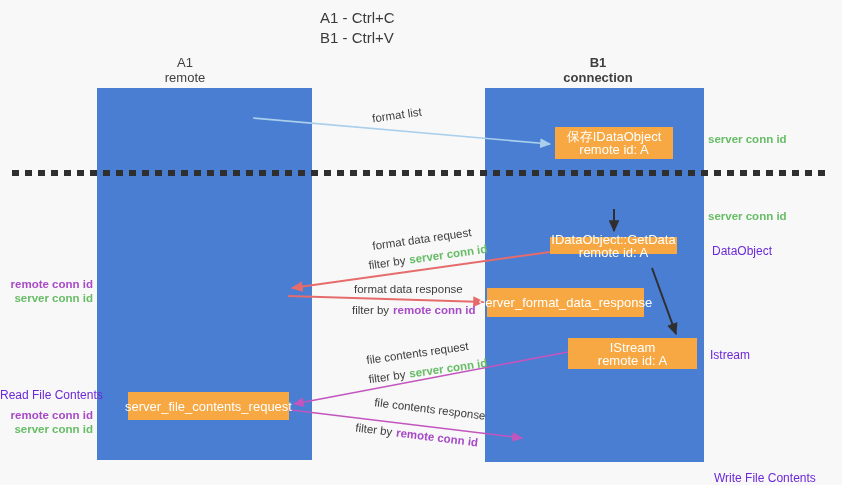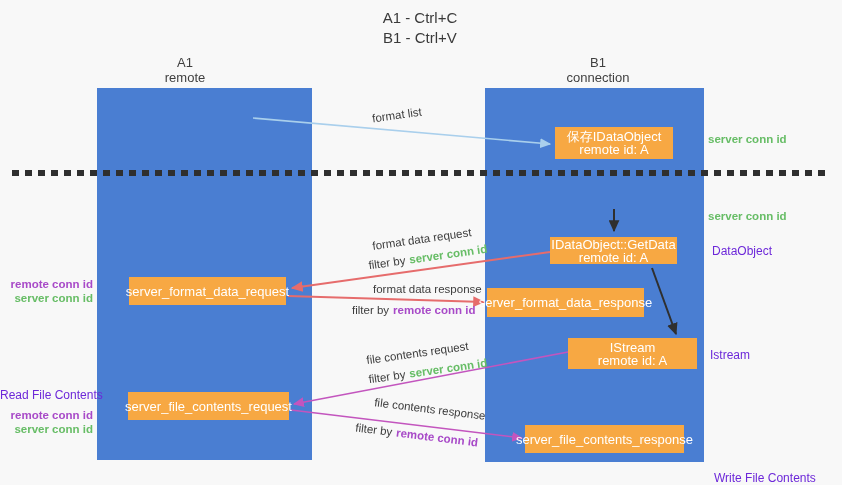--- a/index.html
+++ b/index.html
@@ -1,18 +1,18 @@
 <!DOCTYPE html>
 <html><head>
 <meta charset="utf-8">
 <style>
   html,body{margin:0;padding:0;background:#f8f8f8;}
   .canvas{position:relative;width:842px;height:485px;background:#f8f8f8;overflow:hidden;
           font-family:"Liberation Sans","DejaVu Sans",sans-serif;}
-  .title{position:absolute;left:320px;top:8px;width:200px;text-align:center;
+  .title{position:absolute;left:320px;top:8px;width:200px;
          font-size:15px;line-height:20px;color:#3a3a3a;}
   .lane-header{position:absolute;width:120px;text-align:center;font-size:13px;line-height:15px;color:#3f3f3f;}
   .lane{position:absolute;background:#4a7ed2;}
   .lane-a{left:97px;top:88px;width:215px;height:372px;}
   .lane-b{left:485px;top:88px;width:219px;height:374px;}
   .arrow-layer{position:absolute;left:0;top:0;width:842px;height:485px;pointer-events:none;}
   .node{position:absolute;display:flex;flex-direction:column;align-items:center;justify-content:center;
         color:#ffffff;font-size:11.5px;line-height:13px;text-align:center;white-space:nowrap;}
   .node.orange{background:#f7a843;}
   .node.green{background:#78bf7b;}
@@ -35,21 +35,21 @@
 
   <div class="title">
     <div>A1 - Ctrl+C</div>
     <div>B1 - Ctrl+V</div>
   </div>
 
   <div class="lane-header" style="left:125px;top:55px;">
     <div>A1</div>
     <div>remote</div>
   </div>
-  <div class="lane-header" style="left:538px;top:55px;">
+  <div class="lane-header" style="left:538px;top:55px;font-weight:bold;">
     <div>B1</div>
     <div>connection</div>
   </div>
 
   <div class="lane lane-a"></div>
   <div class="lane lane-b"></div>
 
   <svg class="arrow-layer" viewBox="0 0 842 485">
     <defs>
       <marker id="m-blue" viewBox="0 0 10 9" refX="9" refY="4.5" markerUnits="userSpaceOnUse" markerWidth="11" markerHeight="10" orient="auto">
@@ -83,54 +83,48 @@
     <line x1="291" y1="410" x2="522" y2="438" stroke="#c355be" stroke-width="1.6" marker-end="url(#m-mag)"></line>
   </svg>
 
 
   <div class="node orange small" style="left:555px;top:127px;width:118px;height:32px;">
     <div>保存IDataObject</div>
     <div>remote id: A</div>
   </div>
 
 
-  <div class="node orange small" style="left:550px;top:237px;width:127px;height:27px;">
+  <div class="node orange small" style="left:550px;top:237px;width:127px;height:17px;">
     <div>IDataObject::GetData</div>
     <div>remote id: A</div>
   </div>
 
-  <div class="node orange small" style="left:129px;top:277px;width:157px;height:28px;">
-    <div>server_format_data_request</div>
-  </div>
 
   <div class="node orange small" style="left:487px;top:288px;width:157px;height:29px;">
     <div>server_format_data_response</div>
   </div>
 
   <div class="node orange small" style="left:568px;top:338px;width:129px;height:31px;">
     <div>IStream</div>
     <div>remote id: A</div>
   </div>
 
   <div class="node orange small" style="left:128px;top:392px;width:161px;height:28px;">
     <div>server_file_contents_request</div>
   </div>
 
-  <div class="node orange small" style="left:525px;top:425px;width:159px;height:28px;">
-    <div>server_file_contents_response</div>
-  </div>
 
   <div class="flow-label rot-n" style="left:372px;top:109px;">format list</div>
 
   <div class="flow-label rot-n" style="left:372px;top:233px;">format data request</div>
   <div class="flow-label rot-n" style="left:368px;top:251px;">
     <span class="filter-by">filter by</span><span class="green-b">server conn id</span>
   </div>
 
-  <div class="flow-label" style="left:373px;top:283px;">format data response</div>
+  <div class="flow-label" style="left:354px;top:283px;">format data response</div>
   <div class="flow-label" style="left:352px;top:304px;">
     <span class="filter-by">filter by</span><span class="purple-b">remote conn id</span>
   </div>
 
   <div class="flow-label rot-n" style="left:366px;top:347px;">file contents request</div>
   <div class="flow-label rot-n" style="left:368px;top:365px;">
     <span class="filter-by">filter by</span><span class="green-b">server conn id</span>
   </div>
 
   <div class="flow-label rot-p" style="left:374px;top:403px;">file contents response</div>

